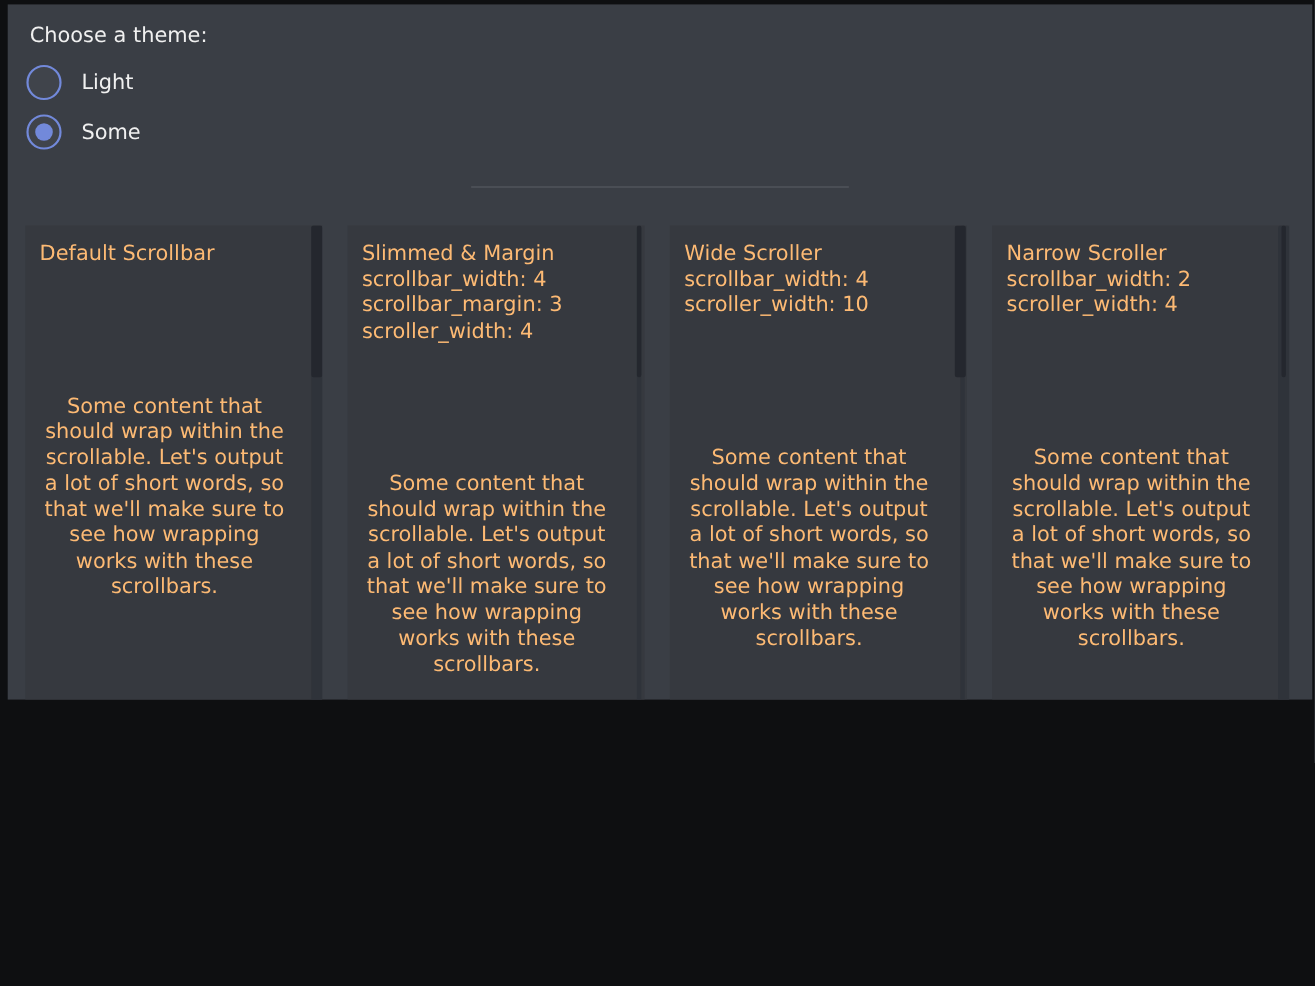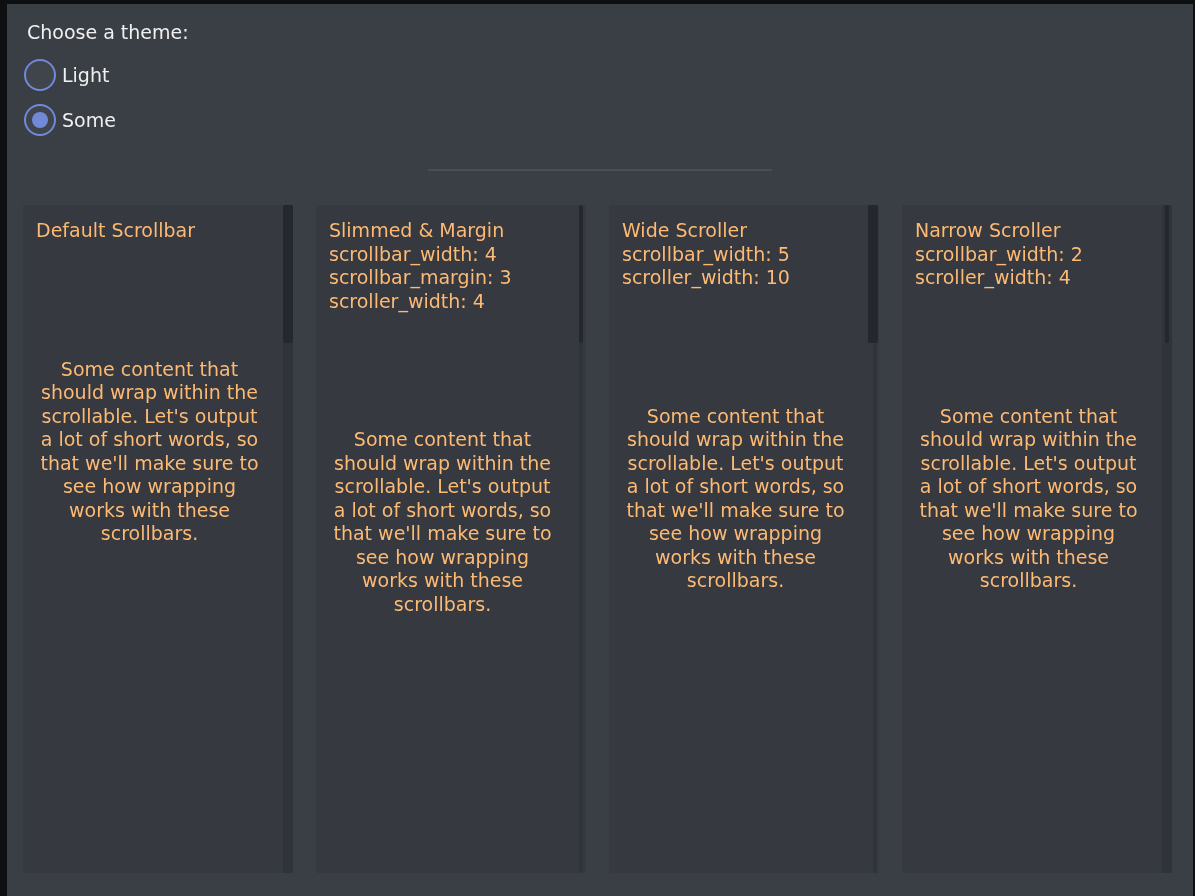--- a/index.html
+++ b/index.html
@@ -5,30 +5,30 @@
   * { box-sizing: border-box; }
   html,body { margin:0; padding:0; }
   body {
     width:1195px; height:896px; position:relative;
     background:#0e0f11;
     font-family:"DejaVu Sans", sans-serif;
     color:#f0f0f0;
     overflow:hidden;
   }
   .app {
-    position:absolute; left:7px; top:4px; width:1186px; height:892px;
+    position:absolute; left:7px; top:4px; width:1186px; height:632px;
     background:#3a3e45; overflow:hidden;
   }
   .prompt {
     position:absolute; left:20px; top:16px;
     font-size:19px; line-height:24px;
   }
   .radio-row {
     position:absolute; left:17px; height:32px;
-    display:flex; align-items:center; gap:6px; cursor:pointer;
+    display:flex; align-items:center; gap:18px; cursor:pointer;
   }
   .radio-row.light { top:55px; }
   .radio-row.dark  { top:100px; }
   .radio-circle {
     width:32px; height:32px; border-radius:50%;
     border:2px solid #7289da; background:#40444b;
     display:flex; align-items:center; justify-content:center;
     flex:0 0 auto;
   }
   .radio-dot {
@@ -125,21 +125,21 @@
 works with these
 scrollbars.</div>
       </div>
       <div class="sb-track"></div>
       <div class="sb-thumb"></div>
     </div>
 
     <div class="panel sb-wide">
       <div class="panel-inner">
         <div class="panel-title">Wide Scroller
-scrollbar_width: 5
+scrollbar_width: 4
 scroller_width: 10</div>
         <div class="panel-content">Some content that
 should wrap within the
 scrollable. Let's output
 a lot of short words, so
 that we'll make sure to
 see how wrapping
 works with these
 scrollbars.</div>
       </div>

